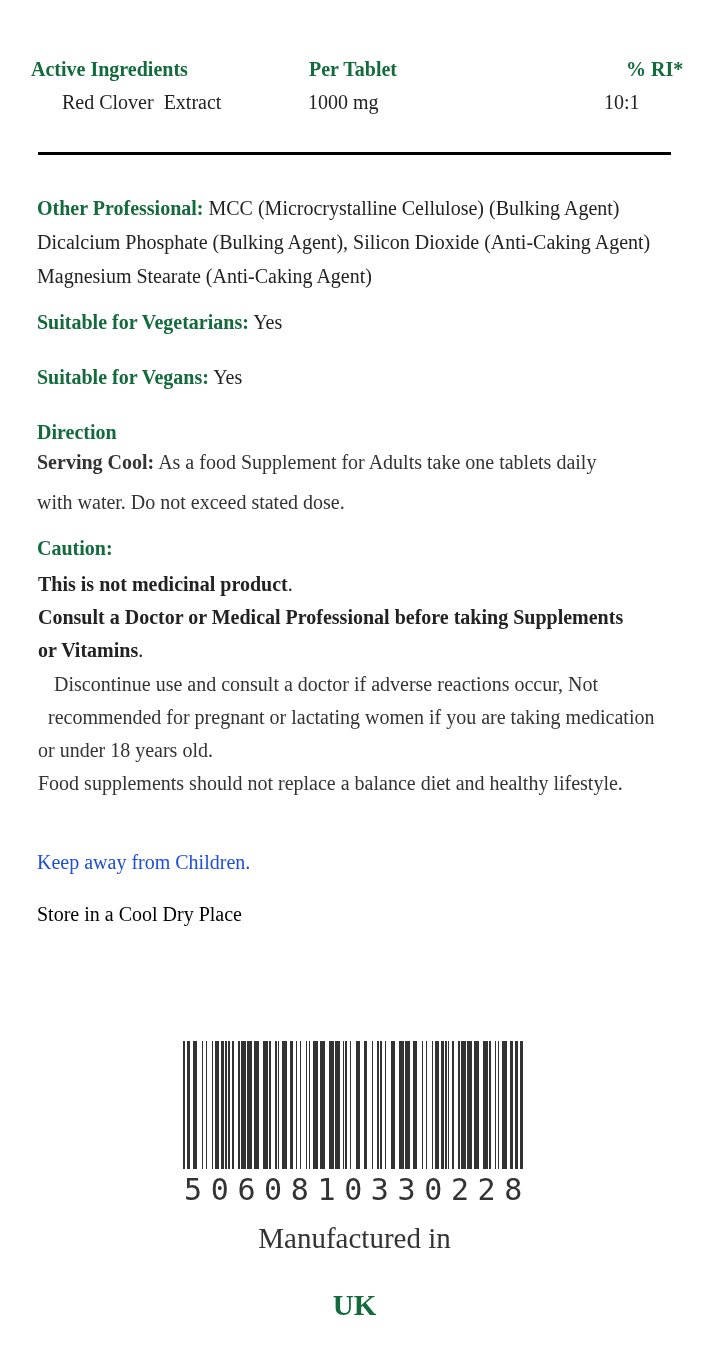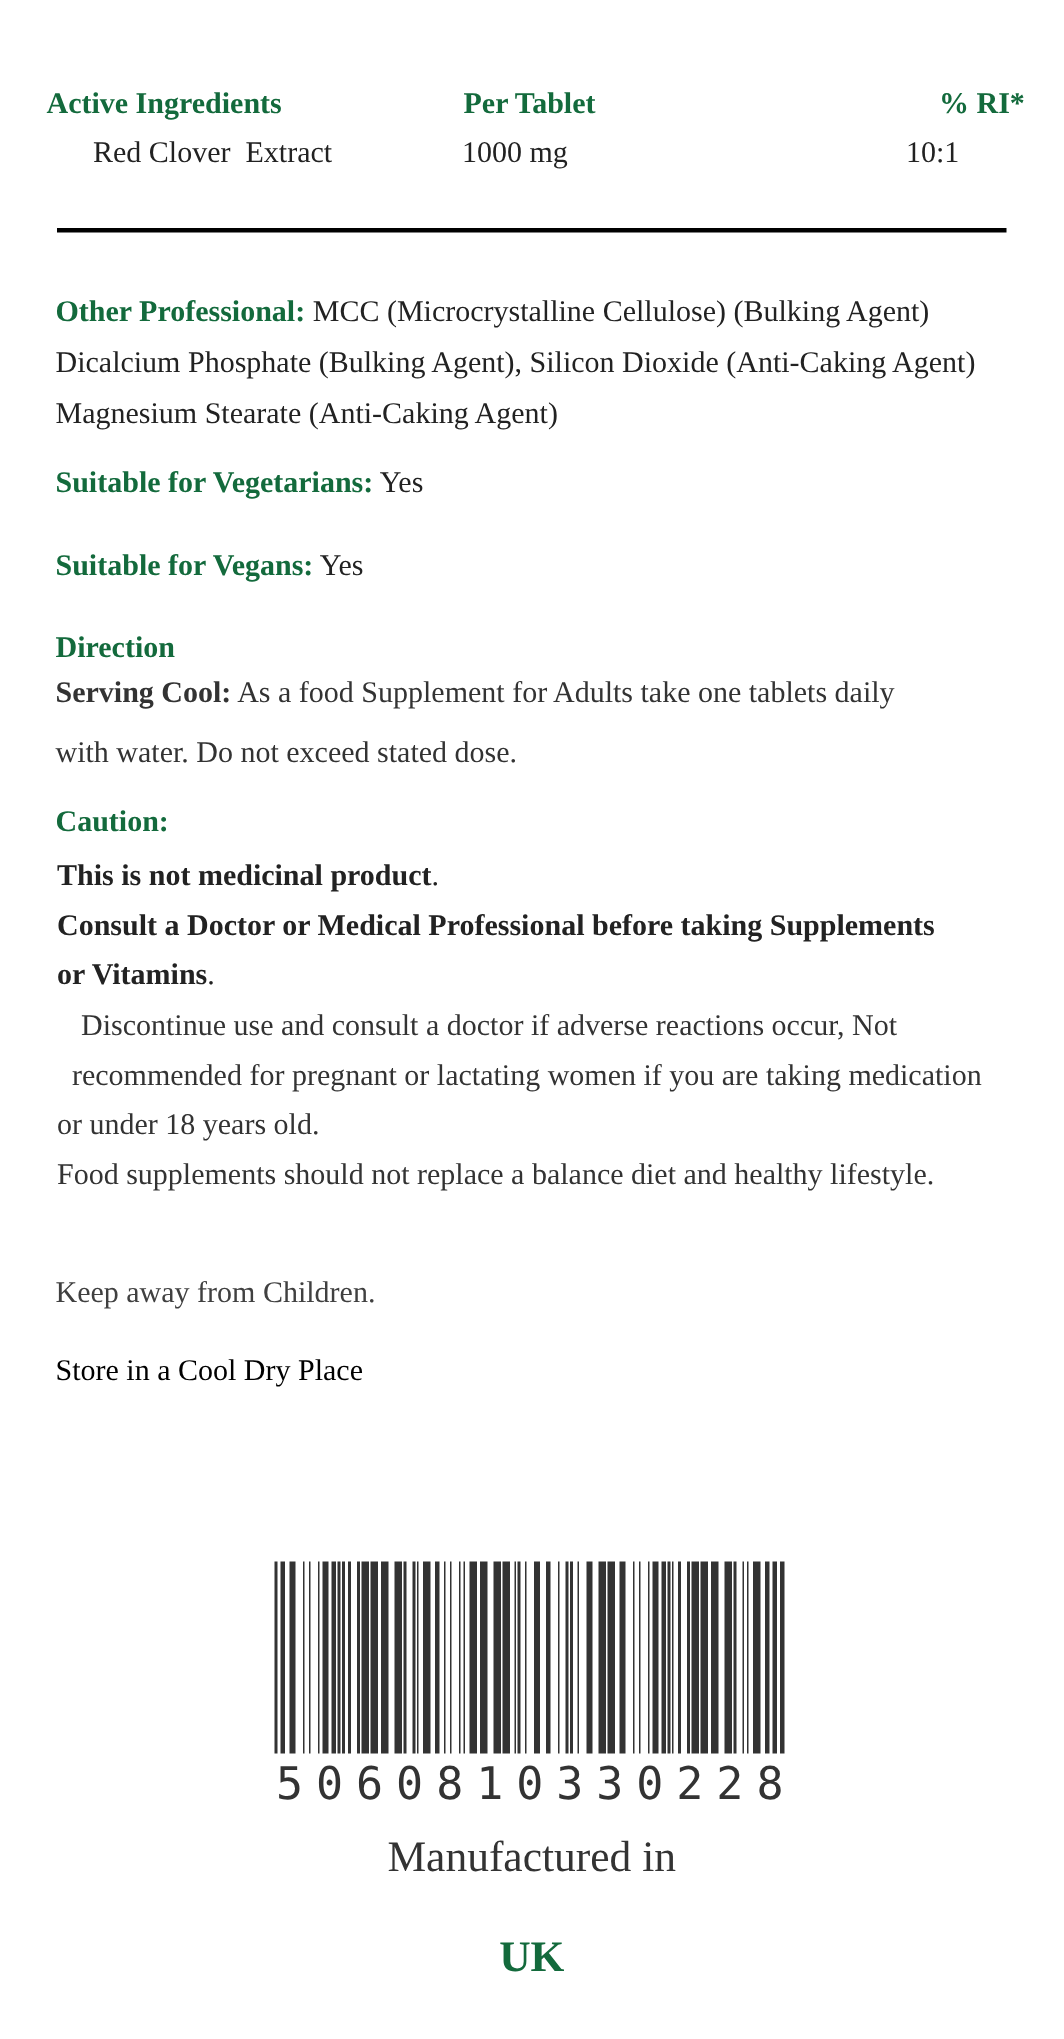--- a/index.html
+++ b/index.html
@@ -74,21 +74,21 @@
 </div>
 <div class="abs t19 dark bold" style="left:38px; top:606px;">Consult a Doctor or Medical Professional before taking Supplements</div>
 <div class="abs t19 dark" style="left:38px; top:639px;">
   <span class="bold">or Vitamins</span><span>.</span>
 </div>
 <div class="abs t19 grey" style="left:38px; top:673px;margin-left:16px;">Discontinue use and consult a doctor if adverse reactions occur, Not</div>
 <div class="abs t19 grey" style="left:48px; top:706px;">recommended for pregnant or lactating women if you are taking medication</div>
 <div class="abs t19 grey" style="left:38px; top:739px;">or under 18 years old.</div>
 <div class="abs t19 grey" style="left:38px; top:772px;">Food supplements should not replace a balance diet and healthy lifestyle.</div>
 
-<div class="abs t19" style="left:37px; top:851px; color:#404040;">Keep away from Children.</div>
+<div class="abs t19" style="left:37px; top:851px; color:#1d4ed8;">Keep away from Children.</div>
 <div class="abs t19" style="left:37px; top:903px; color:#000000;">Store in a Cool Dry Place</div>
 
 <div class="barcode-wrap">
   <div class="barcode" id="barcode-bars">
       <div class="bar" style="width: 2.1874px;"></div>
       <div class="gap" style="width: 2.1874px;"></div>
       <div class="bar" style="width: 2.1874px;"></div>
       <div class="gap" style="width: 3.2811px;"></div>
       <div class="bar" style="width: 4.59354px;"></div>
       <div class="gap" style="width: 4.26543px;"></div>

